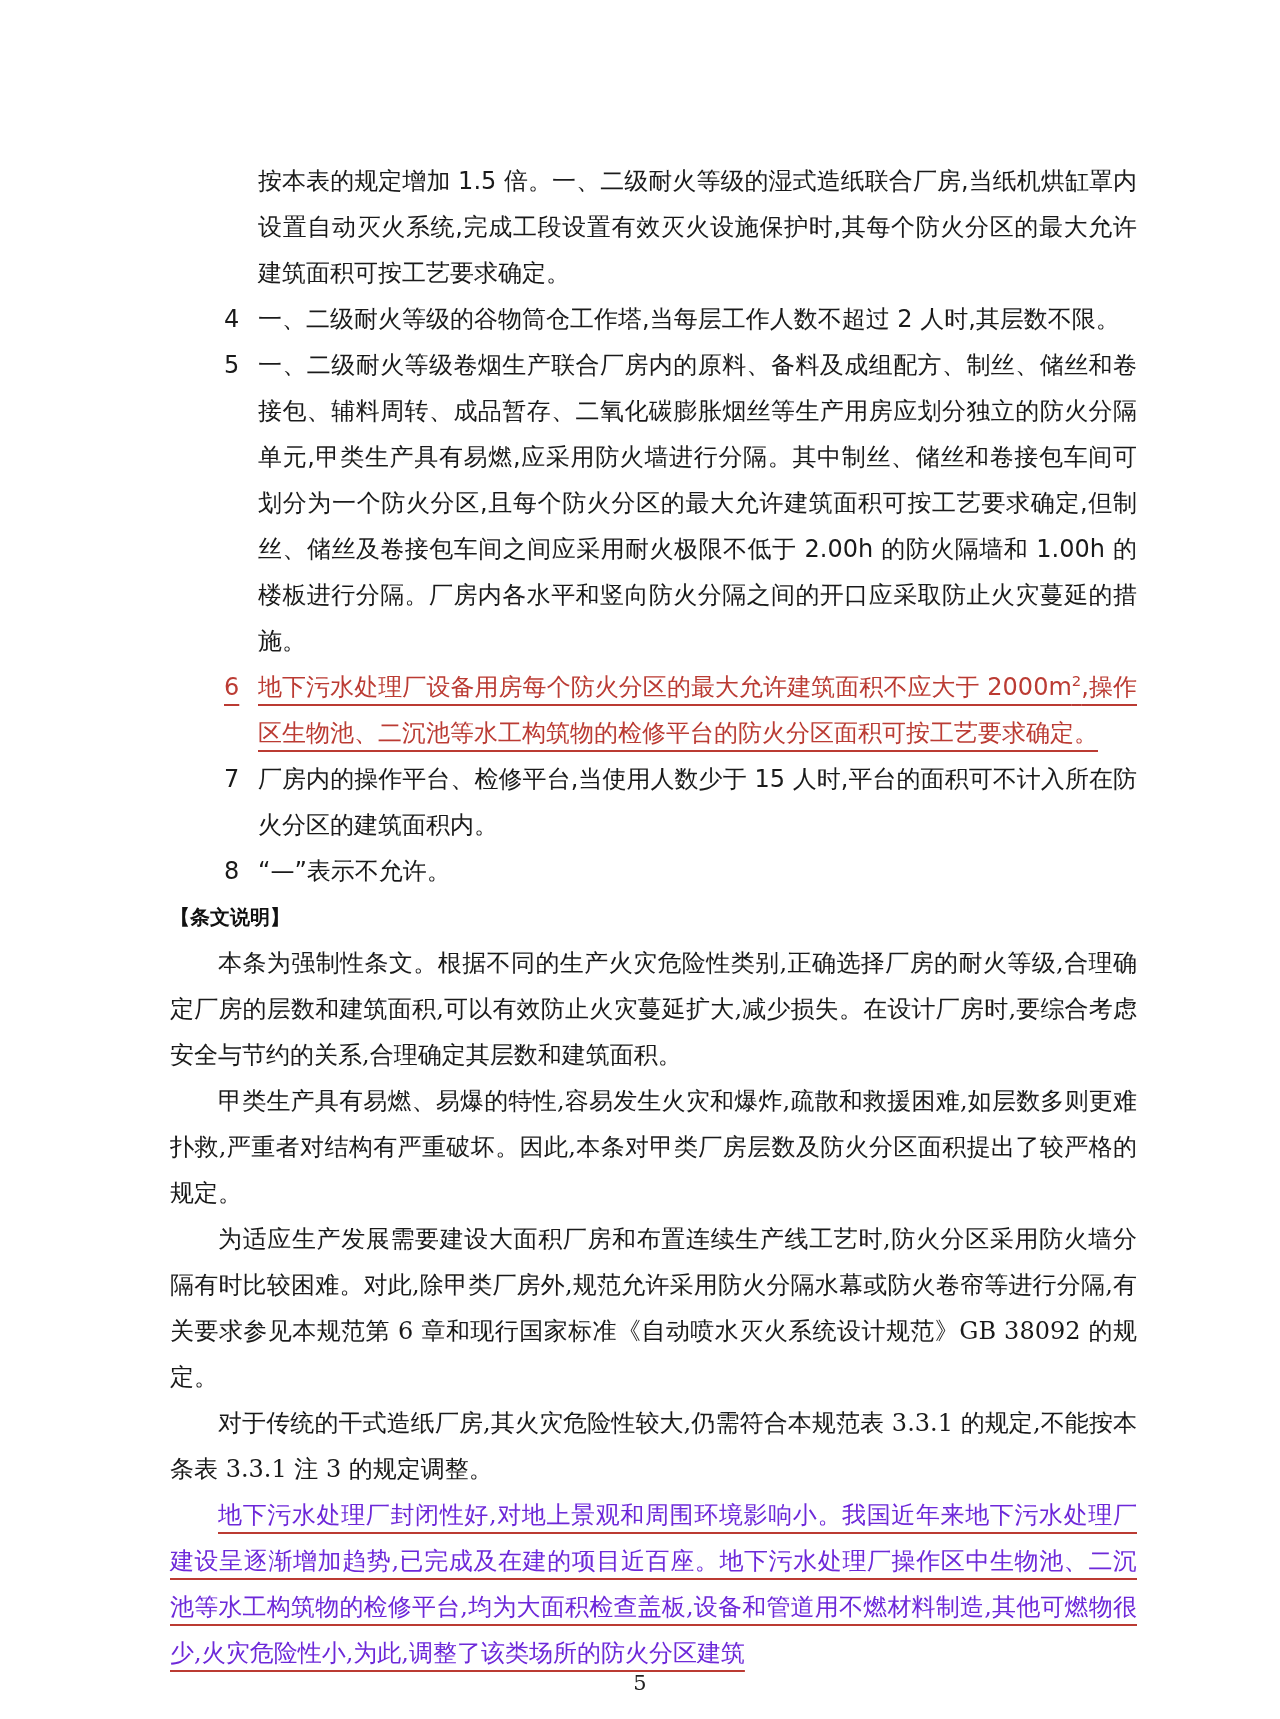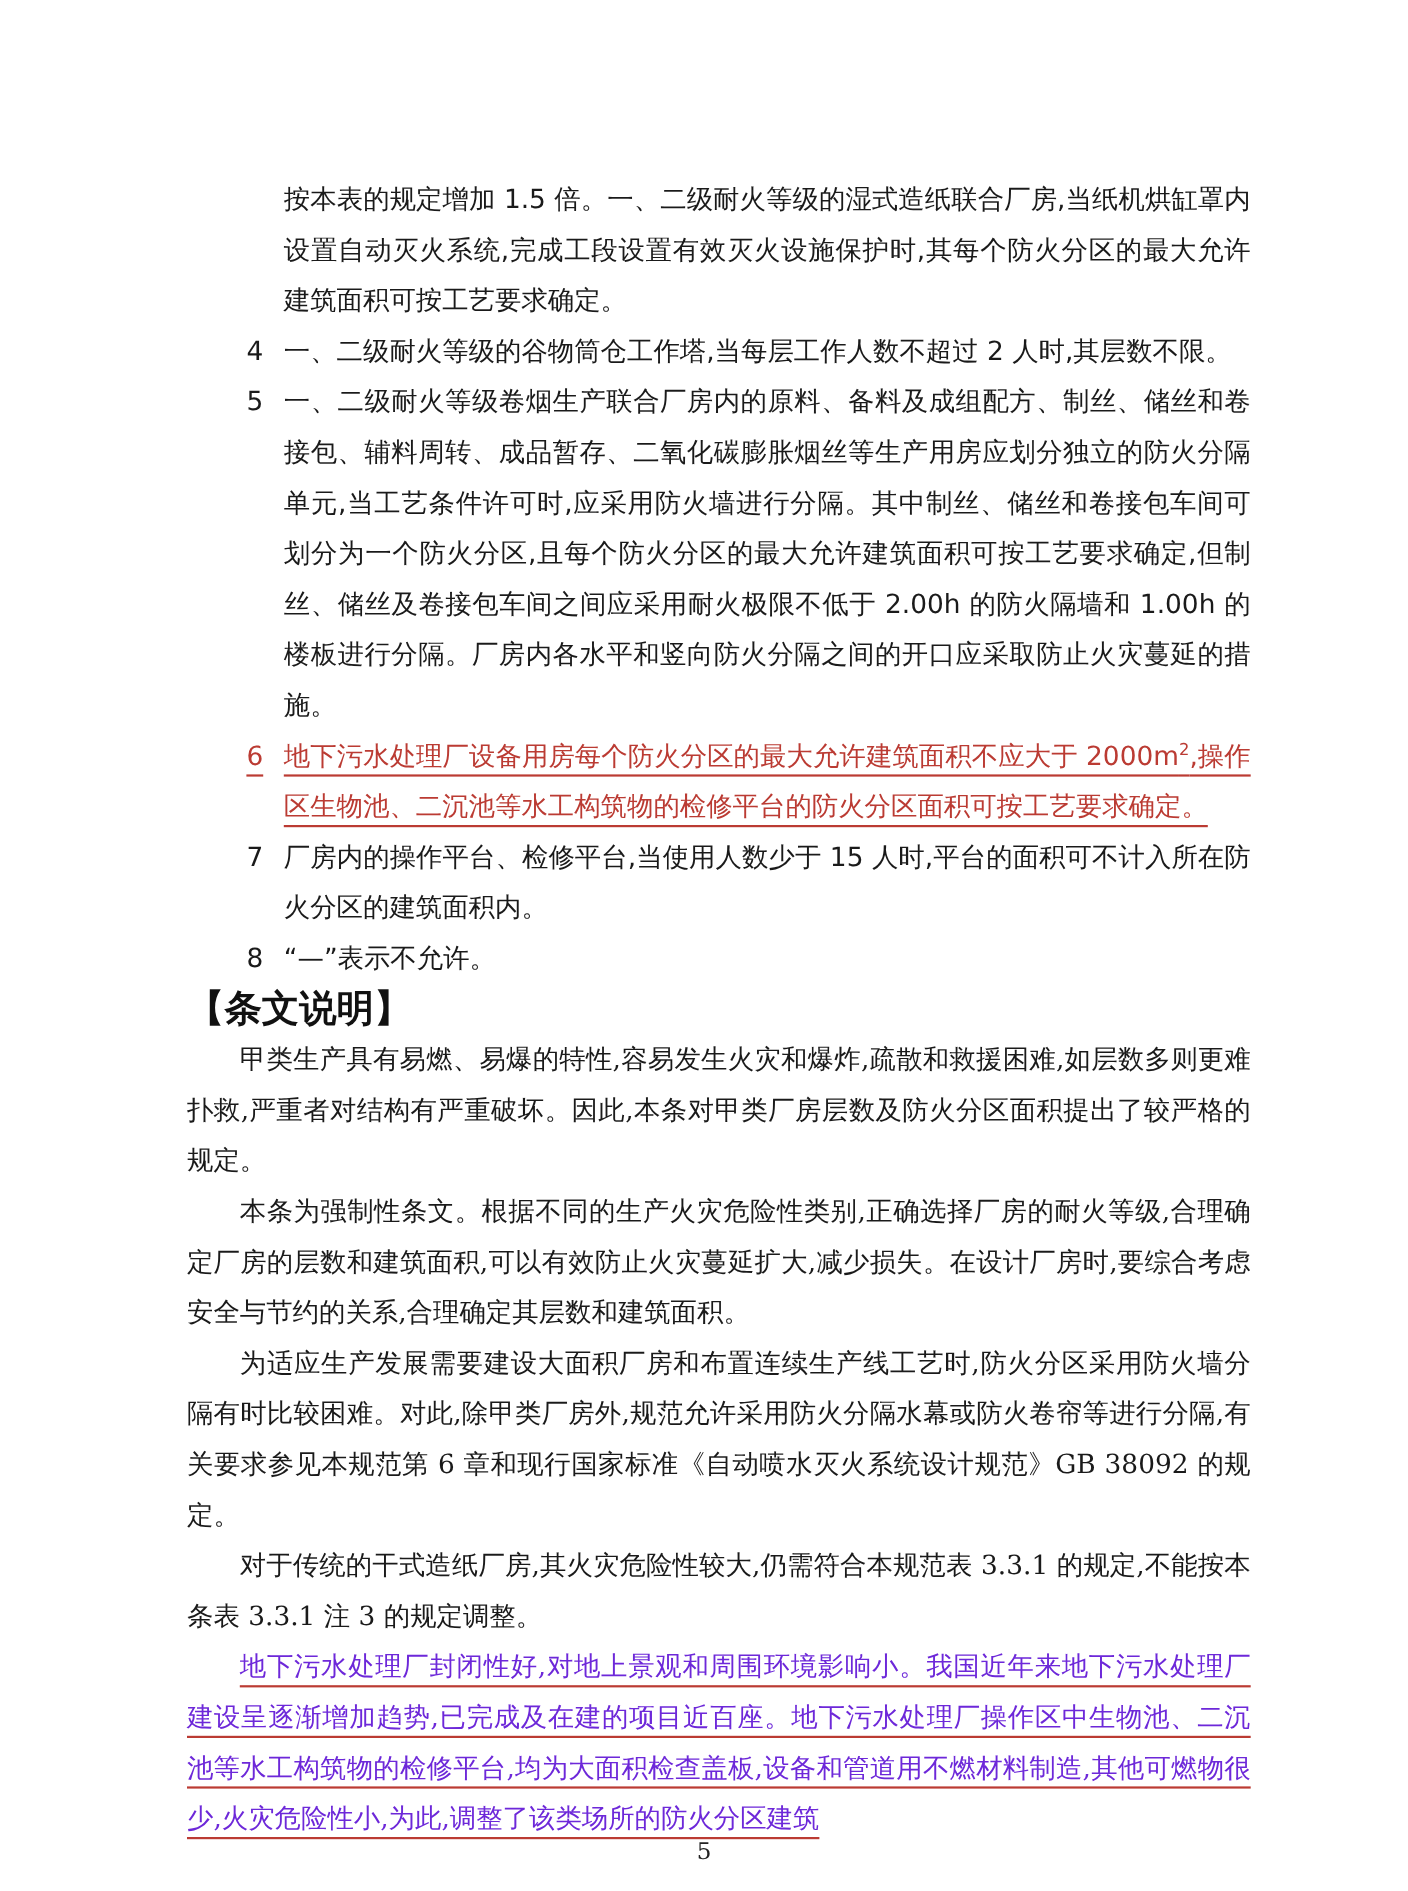--- a/index.html
+++ b/index.html
@@ -52,21 +52,21 @@
     text-underline-offset: 9px;
   }
   .note sup {
     font-size: 0.62em;
     line-height: 0;
     vertical-align: super;
   }
   
   .commentary-heading {
     font-family: "DejaVu Sans", "Liberation Sans", sans-serif;
-    font-size: 34px;
+    font-size: 20px;
     font-weight: bold;
     line-height: 46px;
     color: #111111;
     margin: 0;
   }
   .commentary p {
     font-family: "DejaVu Serif", "Liberation Serif", serif;
     font-size: 24px;
     line-height: 46px;
     text-align: justify;
@@ -102,21 +102,21 @@
       <span>按本表的规定增加 1.5 倍。一、二级耐火等级的湿式造纸联合厂房,当纸机烘缸罩内设置自动灭火系统,完成工段设置有效灭火设施保护时,其每个防火分区的最大允许建筑面积可按工艺要求确定。</span>
     </div>
 
     <div class="note">
       <span class="num">4</span>
       <span>一、二级耐火等级的谷物筒仓工作塔,当每层工作人数不超过 2 人时,其层数不限。</span>
     </div>
 
     <div class="note">
       <span class="num">5</span>
-      <span>一、二级耐火等级卷烟生产联合厂房内的原料、备料及成组配方、制丝、储丝和卷接包、辅料周转、成品暂存、二氧化碳膨胀烟丝等生产用房应划分独立的防火分隔单元,当工艺条件许可时,应采用防火墙进行分隔。其中制丝、储丝和卷接包车间可划分为一个防火分区,且每个防火分区的最大允许建筑面积可按工艺要求确定,但制丝、储丝及卷接包车间之间应采用耐火极限不低于 2.00h 的防火隔墙和 1.00h 的楼板进行分隔。厂房内各水平和竖向防火分隔之间的开口应采取防止火灾蔓延的措施。</span>
+      <span>一、二级耐火等级卷烟生产联合厂房内的原料、备料及成组配方、制丝、储丝和卷接包、辅料周转、成品暂存、二氧化碳膨胀烟丝等生产用房应划分独立的防火分隔单元,甲类生产具有易燃,应采用防火墙进行分隔。其中制丝、储丝和卷接包车间可划分为一个防火分区,且每个防火分区的最大允许建筑面积可按工艺要求确定,但制丝、储丝及卷接包车间之间应采用耐火极限不低于 2.00h 的防火隔墙和 1.00h 的楼板进行分隔。厂房内各水平和竖向防火分隔之间的开口应采取防止火灾蔓延的措施。</span>
     </div>
 
     <div class="note red">
       <span class="num">6</span>
       <span>地下污水处理厂设备用房每个防火分区的最大允许建筑面积不应大于 2000m</span><sup>2</sup><span>,操作区生物池、二沉池等水工构筑物的检修平台的防火分区面积可按工艺要求确定。</span>
     </div>
 
     <div class="note">
       <span class="num">7</span>
       <span>厂房内的操作平台、检修平台,当使用人数少于 15 人时,平台的面积可不计入所在防火分区的建筑面积内。</span>
@@ -124,22 +124,22 @@
 
     <div class="note">
       <span class="num">8</span>
       <span>“—”表示不允许。</span>
     </div>
 
   </div>
 
   <div class="commentary">
     <div class="commentary-heading">【条文说明】</div>
+    <p>本条为强制性条文。根据不同的生产火灾危险性类别,正确选择厂房的耐火等级,合理确定厂房的层数和建筑面积,可以有效防止火灾蔓延扩大,减少损失。在设计厂房时,要综合考虑安全与节约的关系,合理确定其层数和建筑面积。</p>
     <p>甲类生产具有易燃、易爆的特性,容易发生火灾和爆炸,疏散和救援困难,如层数多则更难扑救,严重者对结构有严重破坏。因此,本条对甲类厂房层数及防火分区面积提出了较严格的规定。</p>
-    <p>本条为强制性条文。根据不同的生产火灾危险性类别,正确选择厂房的耐火等级,合理确定厂房的层数和建筑面积,可以有效防止火灾蔓延扩大,减少损失。在设计厂房时,要综合考虑安全与节约的关系,合理确定其层数和建筑面积。</p>
     <p>为适应生产发展需要建设大面积厂房和布置连续生产线工艺时,防火分区采用防火墙分隔有时比较困难。对此,除甲类厂房外,规范允许采用防火分隔水幕或防火卷帘等进行分隔,有关要求参见本规范第 6 章和现行国家标准《自动喷水灭火系统设计规范》GB 38092 的规定。</p>
     <p>对于传统的干式造纸厂房,其火灾危险性较大,仍需符合本规范表 3.3.1 的规定,不能按本条表 3.3.1 注 3 的规定调整。</p>
     <p class="red">地下污水处理厂封闭性好,对地上景观和周围环境影响小。我国近年来地下污水处理厂建设呈逐渐增加趋势,已完成及在建的项目近百座。地下污水处理厂操作区中生物池、二沉池等水工构筑物的检修平台,均为大面积检查盖板,设备和管道用不燃材料制造,其他可燃物很少,火灾危险性小,为此,调整了该类场所的防火分区建筑</p>
   </div>
 
   <div class="footer">
     <span>5</span>
   </div>
 
 </div>

